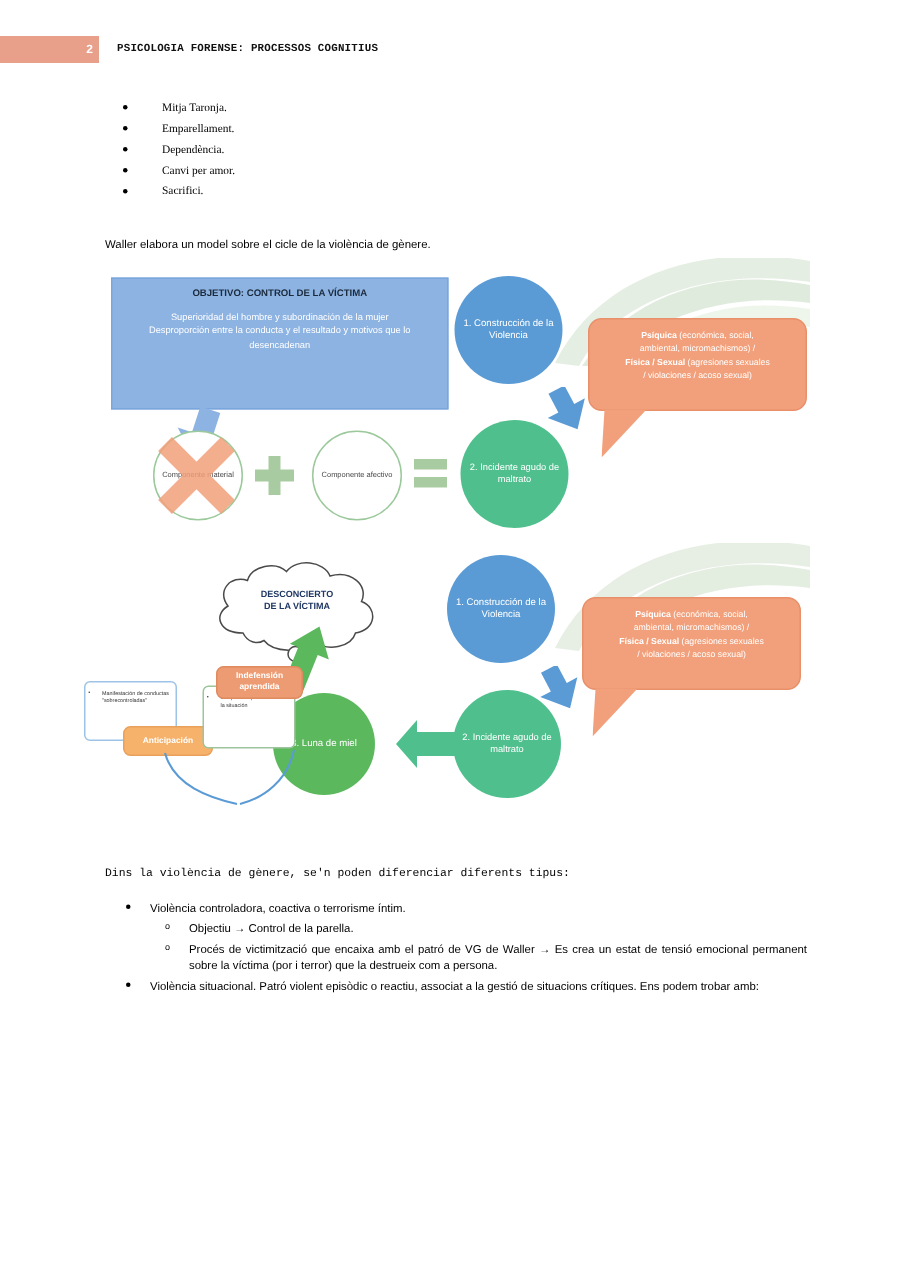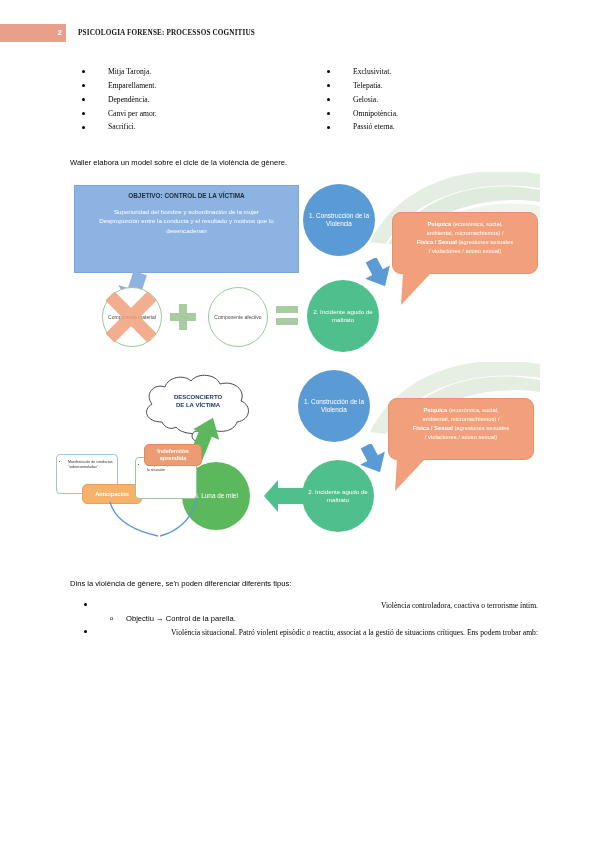--- a/index.html
+++ b/index.html
@@ -16,28 +16,28 @@
     position:absolute;left:0;top:0;width:66px;height:18px;
     background:#e8a08a;
   }
   .hdr-num{
     position:absolute;left:0;top:0;width:62px;height:18px;
     color:#ffffff;font-family:"Liberation Sans",sans-serif;
     font-size:8px;font-weight:bold;line-height:18px;text-align:right;
   }
   .hdr-title{
     position:absolute;left:78px;top:0;height:18px;line-height:18px;
-    font-family:Liberation Serif, serif;
+    font-family:Liberation Mono, monospace;
     font-size:7.2px;font-weight:bold;letter-spacing:.15px;color:#111;
     white-space:nowrap;
     text-align:right;
   }
 
   
-  .txt{font-family:Liberation Sans, sans-serif;font-size:7.6px;color:#000;line-height:1.45;}
+  .txt{font-family:Liberation Mono, monospace;font-size:7.6px;color:#000;line-height:1.45;}
   .para{position:absolute;font-family:Liberation Sans, sans-serif;font-size:7.6px;color:#000;line-height:1.5;}
 
   
   .bcol{position:absolute;top:68px;}
   .bcol.left{left:82px;}
   .bcol.right{left:327px;}
   .b-item{
     position:relative;padding-left:26px;margin-bottom:5.5px;
     font-family:Liberation Serif, serif;font-size:7.6px;line-height:1.1;
     white-space:nowrap;
@@ -117,21 +117,21 @@
     position:absolute;left:0;top:0;width:100%;height:100%;
     display:flex;align-items:center;justify-content:center;
     font-family:"Liberation Sans",sans-serif;font-size:6px;font-weight:bold;
     color:#1f3864;text-align:center;line-height:1.35;
     pointer-events:none;
   }
 
   
   .blk{position:absolute;left:70px;width:468px;}
   .l1{position:relative;padding-left:30px;margin-bottom:2px;
-      font-family:Liberation Serif, serif;font-size:7.6px;line-height:1.5;text-align:right;}
+      font-family:Liberation Sans, sans-serif;font-size:7.6px;line-height:1.5;}
   .l1::before{content:"";position:absolute;left:14px;top:3.4px;width:3px;height:3px;border-radius:50%;background:#000;}
   .l2{position:relative;padding-left:56px;margin-bottom:2px;
       font-family:"Liberation Sans",sans-serif;font-size:7.6px;line-height:1.5;text-align:justify;}
   .l2::before{content:"o";position:absolute;left:40px;top:0;font-size:6px;line-height:1.9;}
 </style>
 </head>
 <body>
 
 <div class="page">
 
@@ -141,27 +141,20 @@
     </div>
     <div class="hdr-title">PSICOLOGIA FORENSE: PROCESSOS COGNITIUS</div>
   </div>
 
   <div class="bcol left">
     <div class="b-item">Mitja Taronja.</div>
     <div class="b-item">Emparellament.</div>
     <div class="b-item">Dependència.</div>
     <div class="b-item">Canvi per amor.</div>
     <div class="b-item">Sacrifici.</div>
-  </div>
-  <div class="bcol right">
-    <div class="b-item">Exclusivitat.</div>
-    <div class="b-item">Telepatia.</div>
-    <div class="b-item">Gelosia.</div>
-    <div class="b-item">Omnipotència.</div>
-    <div class="b-item">Passió eterna.</div>
   </div>
 
   <div class="para lead">Waller elabora un model sobre el cicle de la violència de gènere.</div>
 
   <div class="diagram dia1">
 
     <svg class="swoosh" viewBox="0 0 180 72">
       <path d="M10,70 C40,10 110,-10 180,2 L180,16 C115,6 52,26 26,72 Z" fill="#cfe0cb" opacity=".55"></path>
       <path d="M28,72 C60,24 118,6 180,18 L180,30 C124,22 72,40 46,72 Z" fill="#b9d3b2" opacity=".45"></path>
       <path d="M52,72 C84,38 130,26 180,34 L180,46 C136,42 96,52 70,72 Z" fill="#e3eede" opacity=".6"></path>
@@ -305,16 +298,17 @@
     </div>
   </div>
 
   <div class="blk" style="top:578px;">
     <div class="txt">Dins la violència de gènere, se'n poden diferenciar diferents tipus:</div>
   </div>
 
   <div class="blk" style="top:600px;">
     <div class="l1">Violència controladora, coactiva o terrorisme íntim.</div>
     <div class="l2">Objectiu → Control de la parella.</div>
+    <div class="l2">Procés de victimització que encaixa amb el patró de VG de Waller → Es crea un estat de tensió emocional permanent sobre la víctima (por i terror) que la destrueix com a persona.</div>
     <div class="l1">Violència situacional. Patró violent episòdic o reactiu, associat a la gestió de situacions crítiques. Ens podem trobar amb:</div>
   </div>
 
 </div>
 
 </body></html>

